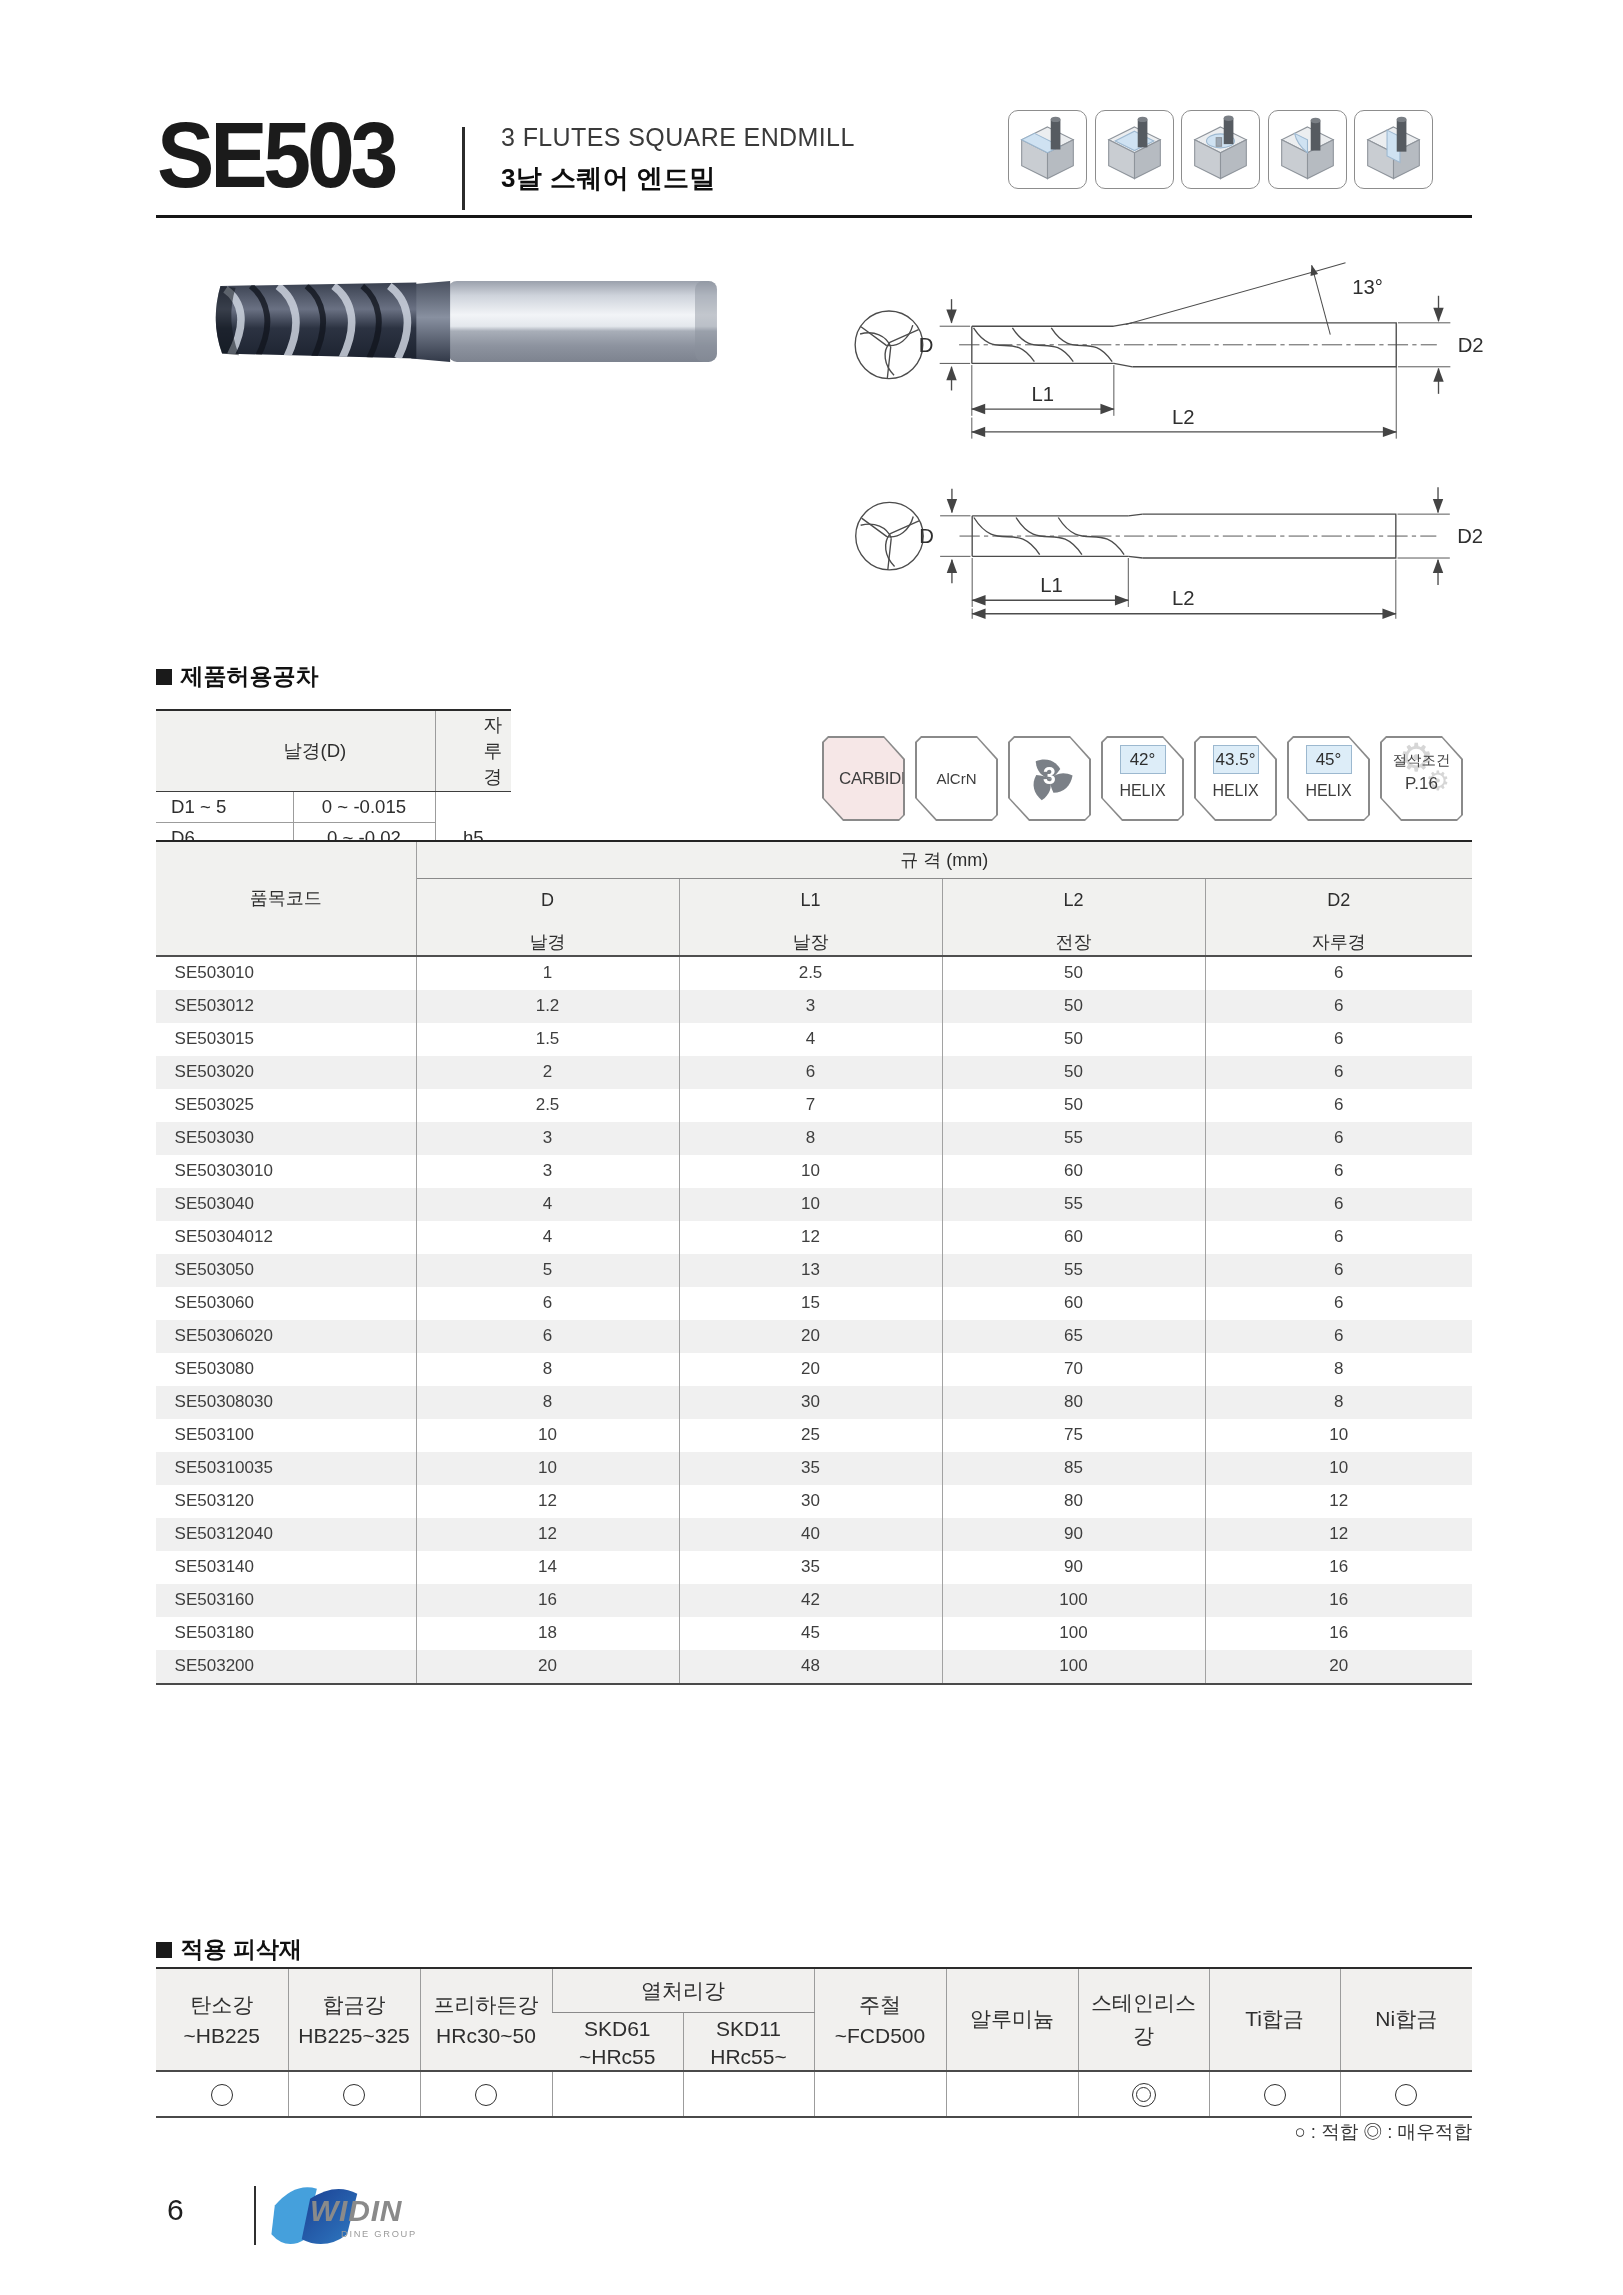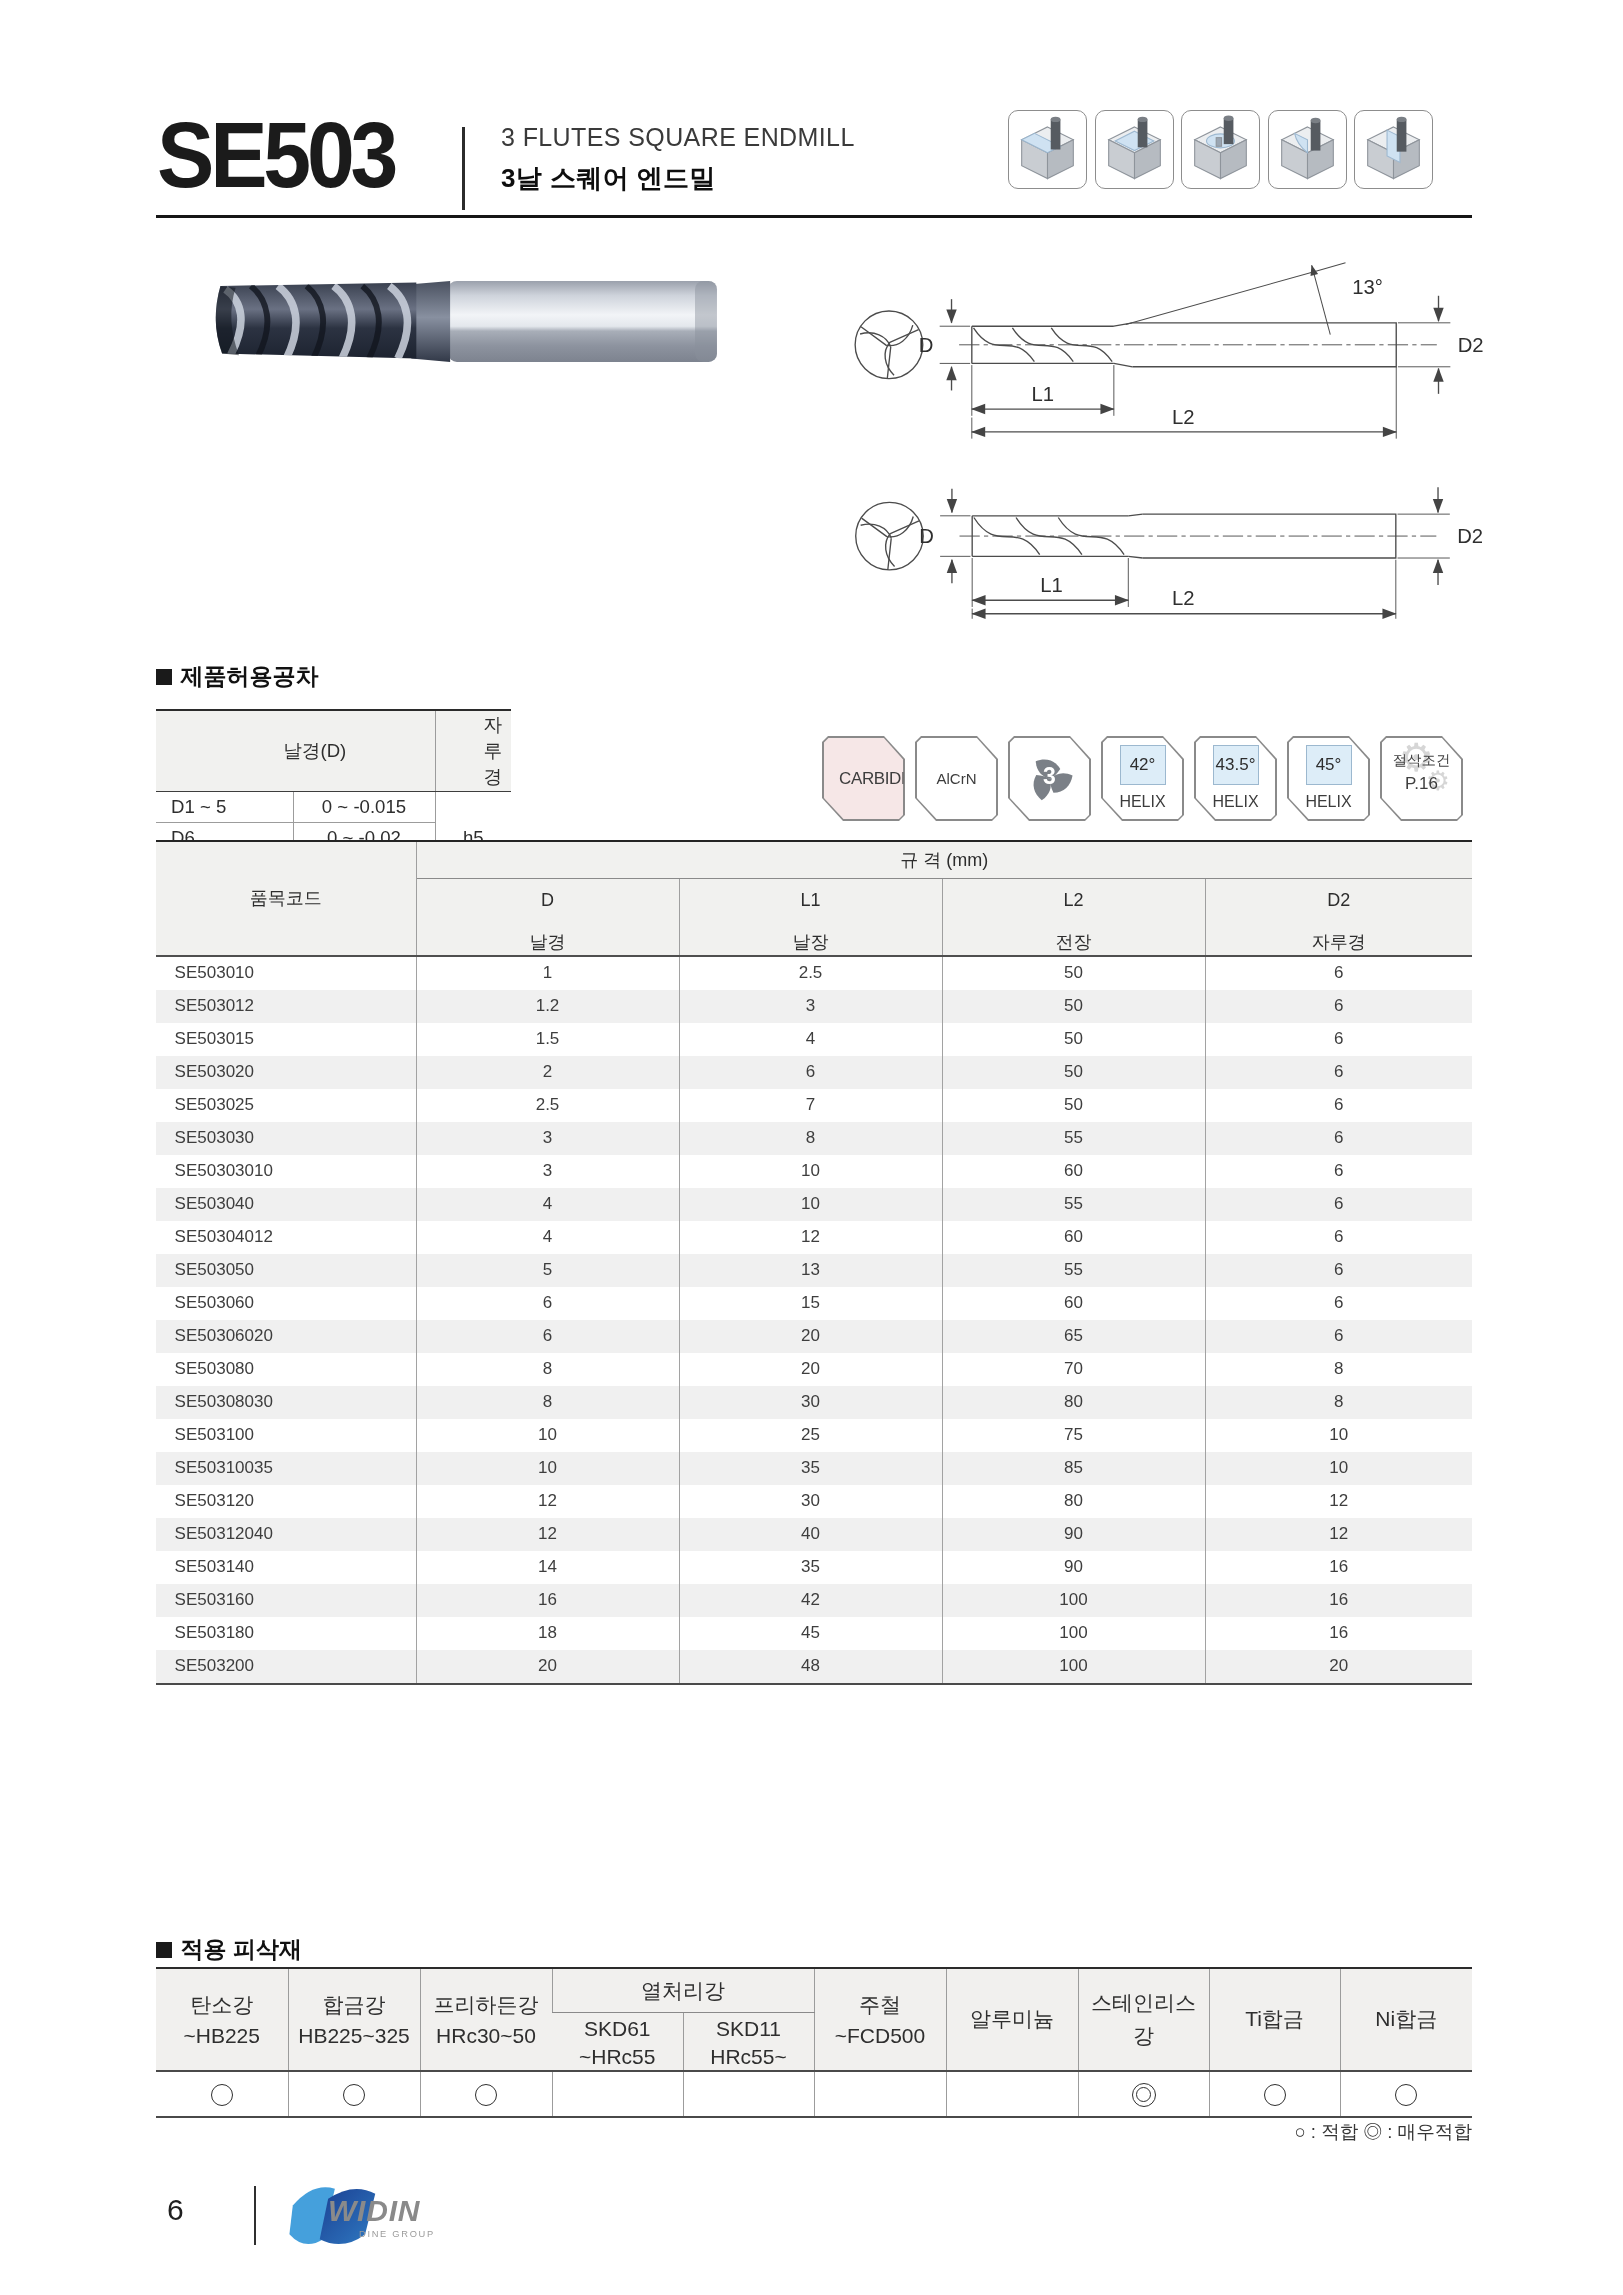--- a/index.html
+++ b/index.html
@@ -45,21 +45,21 @@
   
   .badges{position:absolute;left:822px;top:736px;display:flex;gap:10px;}
   .badge{position:relative;width:83px;height:85px;background:#8a8a8a;
          clip-path:polygon(6px 0,62px 0,100% 23px,100% 79px,77px 100%,21px 100%,0 62px,0 6px);}
   .badge-in{position:absolute;inset:1.7px;background:#fff;
          clip-path:polygon(5px 0,60px 0,100% 22px,100% 77px,75px 100%,20px 100%,0 60px,0 5px);}
   .badge-in.pink{background:#f6e7e7;}
   .b-center{position:absolute;inset:0;display:flex;align-items:center;justify-content:center;
             font-size:15px;color:#3d3d3d;}
   .b-center.small{font-size:17px;letter-spacing:-0.4px;padding-left:24px;}
-  .deg-box{width:46px;height:40px;margin:7.6px auto 0;background:#ddedf8;border:0.8px solid #9cb8cf;
+  .deg-box{width:46px;height:29px;margin:7.6px auto 0;background:#ddedf8;border:0.8px solid #9cb8cf;
            box-sizing:border-box;display:flex;align-items:center;justify-content:center;
            font-size:17px;color:#2e2e2e;}
   .helix-label{margin-top:7.6px;text-align:center;font-size:16px;color:#3c3c3c;}
   .flute-wrap{position:absolute;inset:0;display:flex;align-items:center;justify-content:center;}
   .flute-num{position:absolute;left:0;right:0;top:25px;text-align:center;font-size:23px;
              font-weight:bold;color:#fff;}
   .gear{position:absolute;color:#d6d6d6;line-height:1;z-index:0;}
   .g1{top:0px;left:17px;font-size:39px;}
   .g2{top:30px;left:44px;font-size:27px;}
   .cut1{position:relative;z-index:1;margin-top:13.5px;text-align:center;font-size:14.4px;color:#3e3e3e;}
@@ -98,21 +98,21 @@
           vertical-align:middle;}
   .mark-oo{display:inline-block;position:relative;width:22px;height:22px;border:1.7px solid #2f2f2f;
            border-radius:50%;vertical-align:middle;}
   .mark-oo::after{content:"";position:absolute;inset:3.4px;border:1.7px solid #2f2f2f;border-radius:50%;}
   .legend{position:absolute;left:156px;top:2119px;width:1316px;text-align:right;
           font-size:18.6px;color:#353535;}
 
   
   .page-num{position:absolute;left:167px;top:2193px;font-size:30px;color:#1f1f1f;}
   .foot-vline{position:absolute;left:254px;top:2186px;width:1.7px;height:59px;background:#2f2f2f;}
-  .logo{position:absolute;left:281px;top:2180px;width:169px;height:78px;}
+  .logo{position:absolute;left:263px;top:2180px;width:169px;height:78px;}
   .logo-text{position:absolute;left:47px;top:13.5px;font-size:30px;font-weight:bold;font-style:italic;
              color:#8a8a8a;letter-spacing:0.8px;}
   .logo-sub{position:absolute;left:78px;top:49px;font-size:9.3px;color:#9b9b9b;letter-spacing:1.7px;}
 </style>
 </head>
 <body>
 
 <div class="page">
 
   <div class="model">SE503</div>

